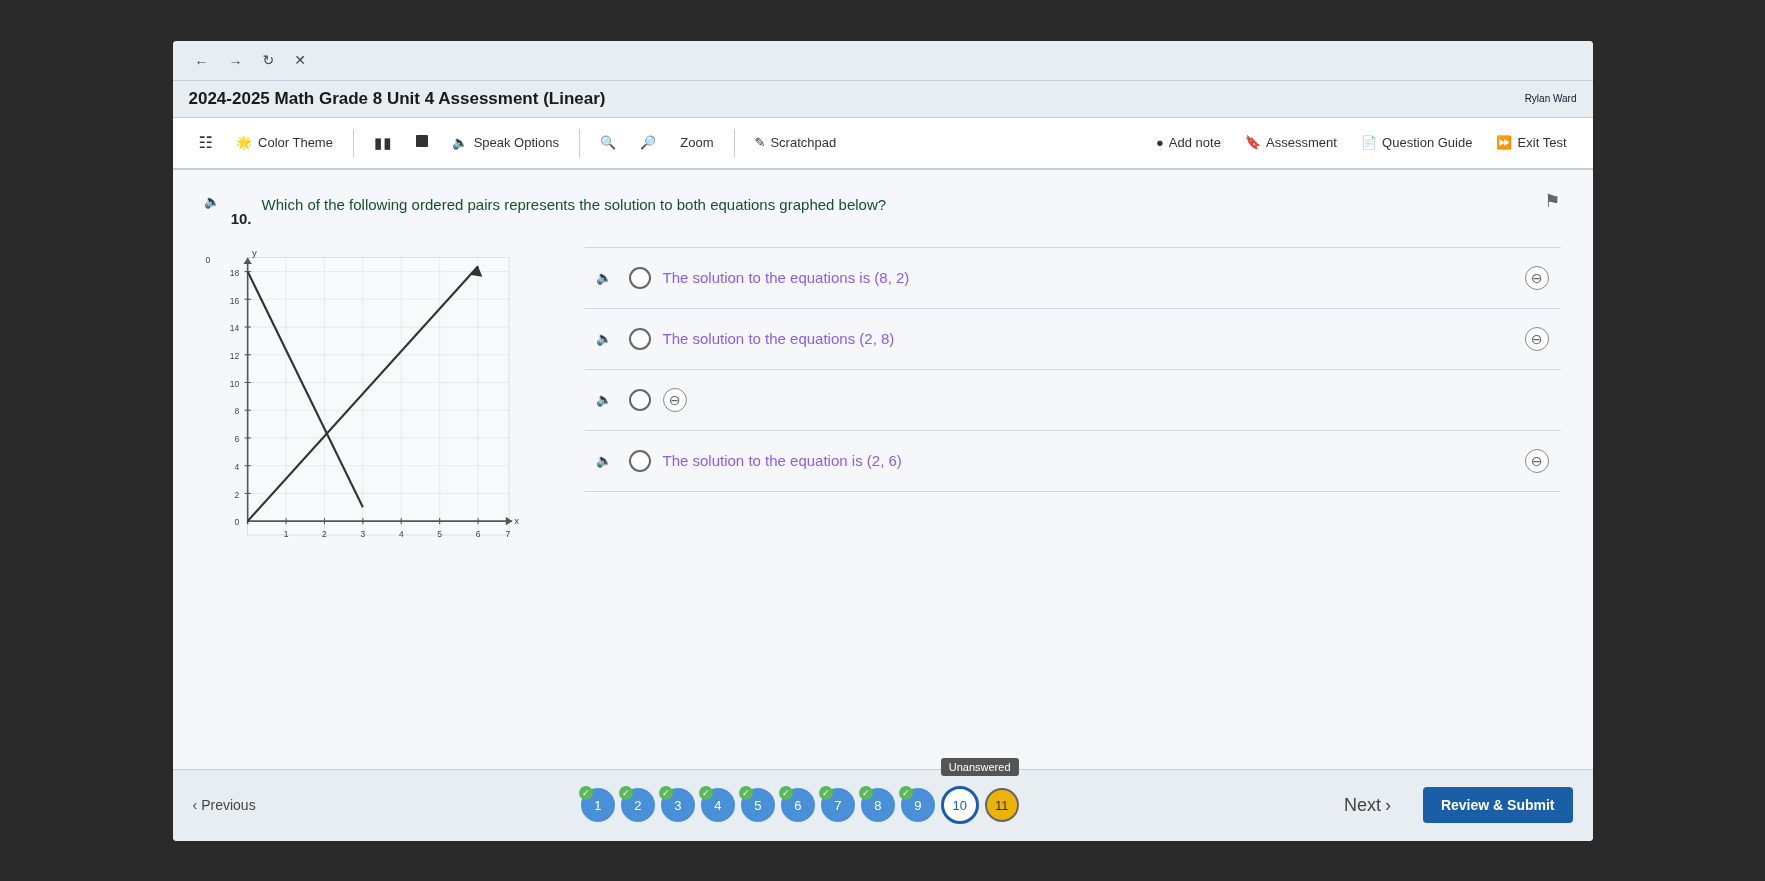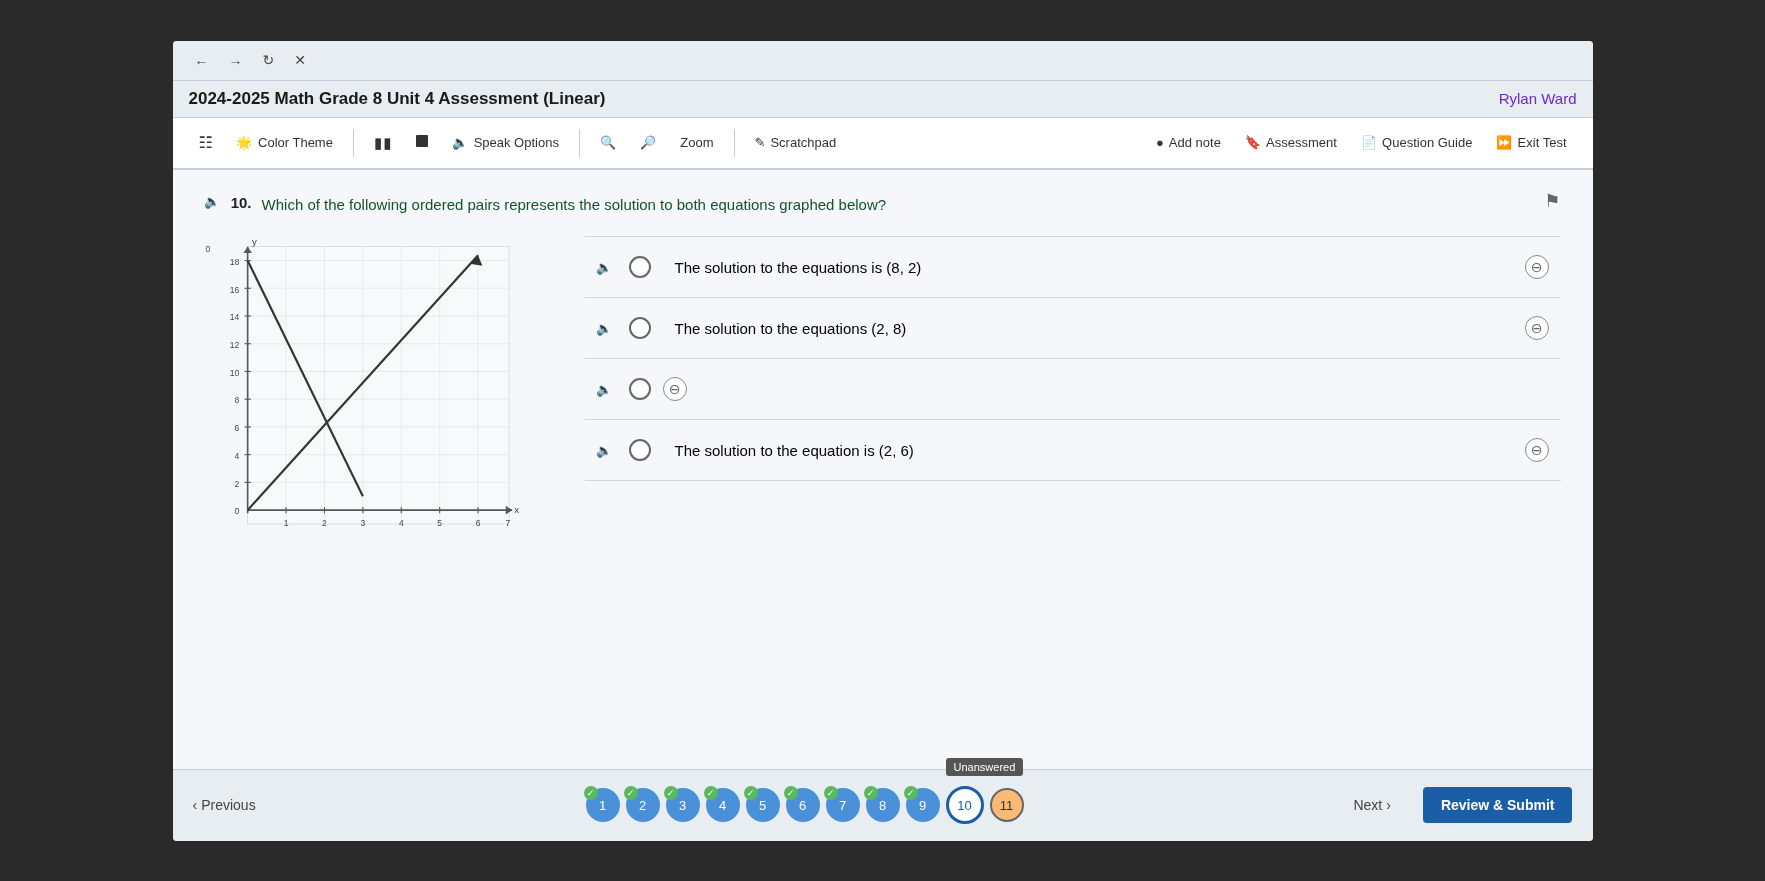--- a/index.html
+++ b/index.html
@@ -53,22 +53,22 @@
       display: flex;
       align-items: center;
       gap: 4px;
     }
     .header-title {
       font-size: 17px;
       font-weight: 600;
       color: #1a1a1a;
     }
     .header-right {
-      font-size: 15px;
-      color: #6d28d9;
+      font-size: 10px;
+      color: #0f172a;
       font-weight: 500;
       text-align: right;
     }
     
     .toolbar {
       background: #ffffff;
       border-bottom: 2px solid #c5cdd8;
       padding: 0 16px;
       height: 52px;
       display: flex;
@@ -132,20 +132,21 @@
       display: flex;
       align-items: flex-start;
       gap: 10px;
       margin-bottom: 20px;
     }
     .question-number {
       font-size: 15px;
       font-weight: 600;
       color: #222;
       white-space: nowrap;
+      margin-top: 16px;
     }
     .question-text {
       font-size: 15px;
       color: #14532d;
       line-height: 1.5;
     }
     .question-body {
       display: flex;
       gap: 40px;
       align-items: flex-start;
@@ -186,23 +187,22 @@
     .radio-circle {
       width: 22px;
       height: 22px;
       border-radius: 50%;
       border: 2px solid #666;
       background: #fff;
       flex-shrink: 0;
     }
     .answer-text {
       font-size: 15px;
-      color: #000000;
+      color: #8b5cf6;
       flex: 1;
-      margin-left: 12px;
     }
     .eliminate-btn {
       width: 24px;
       height: 24px;
       border-radius: 50%;
       border: 1px solid #888;
       background: #fff;
       display: flex;
       align-items: center;
       justify-content: center;
@@ -243,21 +243,21 @@
     .question-indicators {
       display: flex;
       align-items: center;
       gap: 6px;
     }
     .q-indicator {
       width: 34px;
       height: 34px;
       border-radius: 50%;
       border: 2px solid #666;
-      background: #fdba74;
+      background: #eab308;
       display: flex;
       align-items: center;
       justify-content: center;
       font-size: 13px;
       font-weight: 500;
       color: #333;
       cursor: pointer;
       position: relative;
     }
     .q-indicator.answered {
@@ -299,21 +299,21 @@
     }
     .bottom-right {
       display: flex;
       align-items: center;
       gap: 12px;
     }
     .next-btn {
       background: none;
       border: none;
       cursor: pointer;
-      font-size: 14px;
+      font-size: 18px;
       color: #444;
       display: flex;
       align-items: center;
       gap: 4px;
     }
     .review-submit-btn {
       background: #1a5ea8;
       color: #fff;
       border: none;
       border-radius: 4px;

